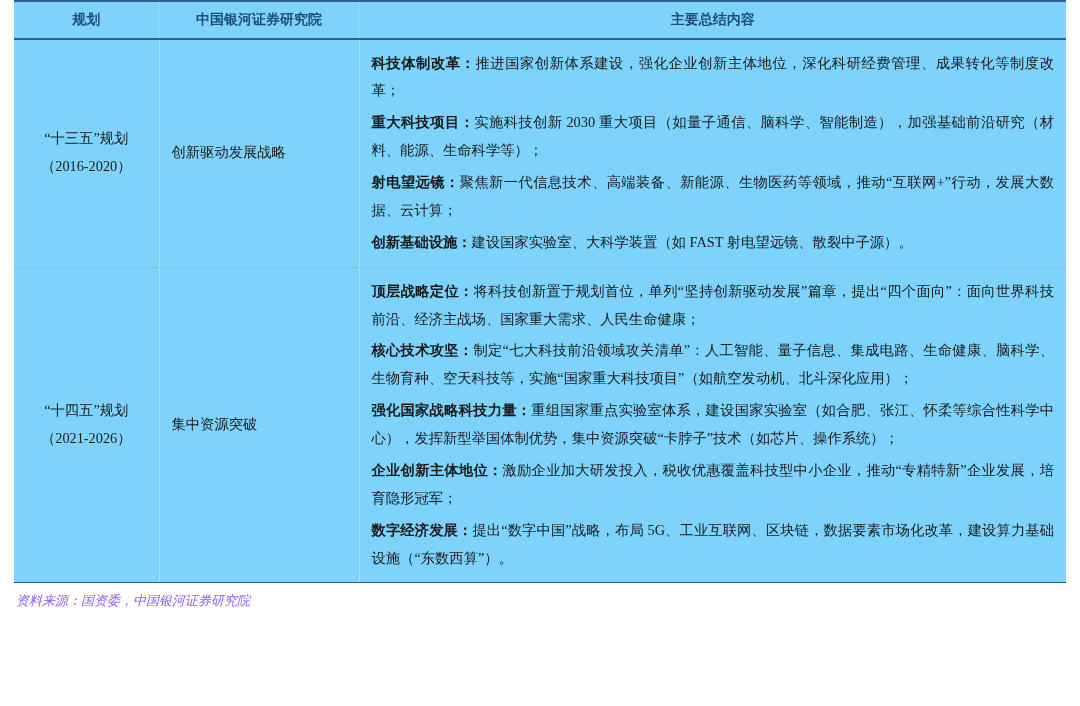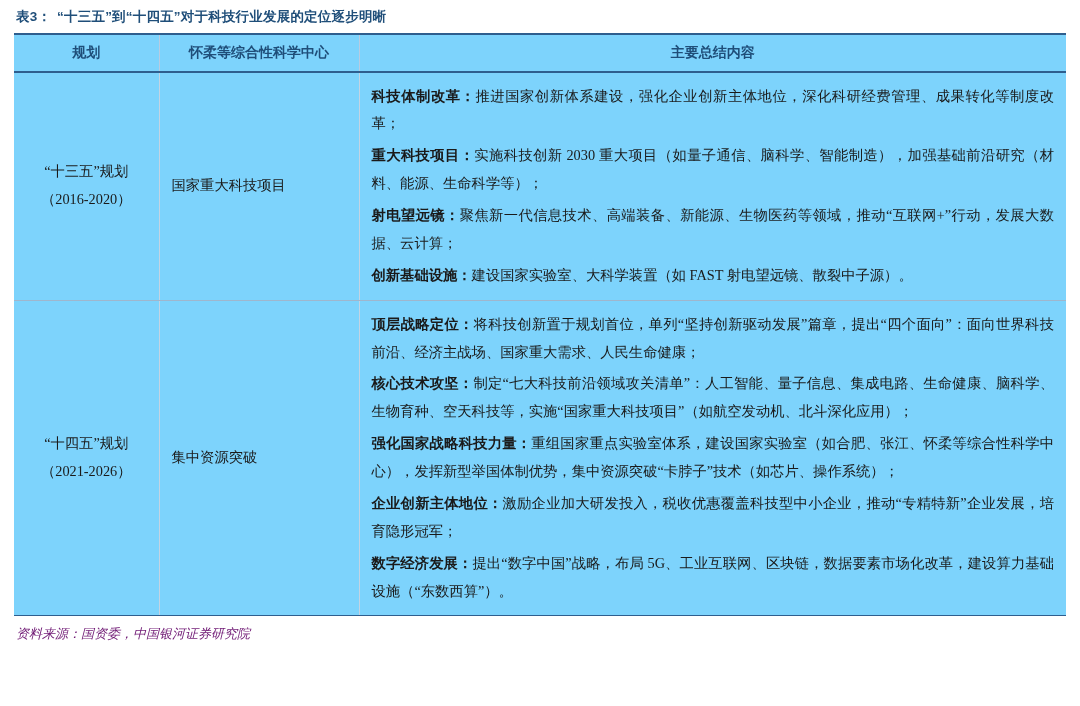--- a/index.html
+++ b/index.html
@@ -94,52 +94,49 @@
     text-align: justify;
   }
   .para:last-child { margin-bottom: 0; }
   .para .lead {
     font-weight: bold;
   }
   .source {
     font-family: "Liberation Serif", serif;
     font-style: italic;
     font-size: 13px;
-    color: #701a75;
+    color: #8b5cf6;
     padding: 9px 2px 0 2px;
   }
 </style>
 </head>
 <body>
 
 <div class="page">
 
-  <div class="caption">
-    <span class="cap-label">表3：</span><span>“十三五”到“十四五”对于科技行业发展的定位逐步明晰</span>
-  </div>
   <div class="caption-rule"></div>
 
   <table class="main">
     <colgroup>
         <col class="c1">
         <col class="c2">
         <col class="c3">
       </colgroup>
     <thead>
       <tr>
         <th>规划</th>
-        <th>怀柔等综合性科学中心</th>
+        <th>中国银河证券研究院</th>
         <th>主要总结内容</th>
       </tr>
     </thead>
     <tbody>
       <tr>
         <td class="col-plan">“十三五”规划
 （2016-2020）</td>
-        <td class="col-theme">国家重大科技项目</td>
+        <td class="col-theme">创新驱动发展战略</td>
         <td class="col-content">
           <p class="para"><span class="lead">科技体制改革：</span><span>推进国家创新体系建设，强化企业创新主体地位，深化科研经费管理、成果转化等制度改革；</span></p>
           <p class="para"><span class="lead">重大科技项目：</span><span>实施科技创新 2030 重大项目（如量子通信、脑科学、智能制造），加强基础前沿研究（材料、能源、生命科学等）；</span></p>
           <p class="para"><span class="lead">射电望远镜：</span><span>聚焦新一代信息技术、高端装备、新能源、生物医药等领域，推动“互联网+”行动，发展大数据、云计算；</span></p>
           <p class="para"><span class="lead">创新基础设施：</span><span>建设国家实验室、大科学装置（如 FAST 射电望远镜、散裂中子源）。</span></p>
         </td>
       </tr>
       <tr>
         <td class="col-plan">“十四五”规划
 （2021-2026）</td>

